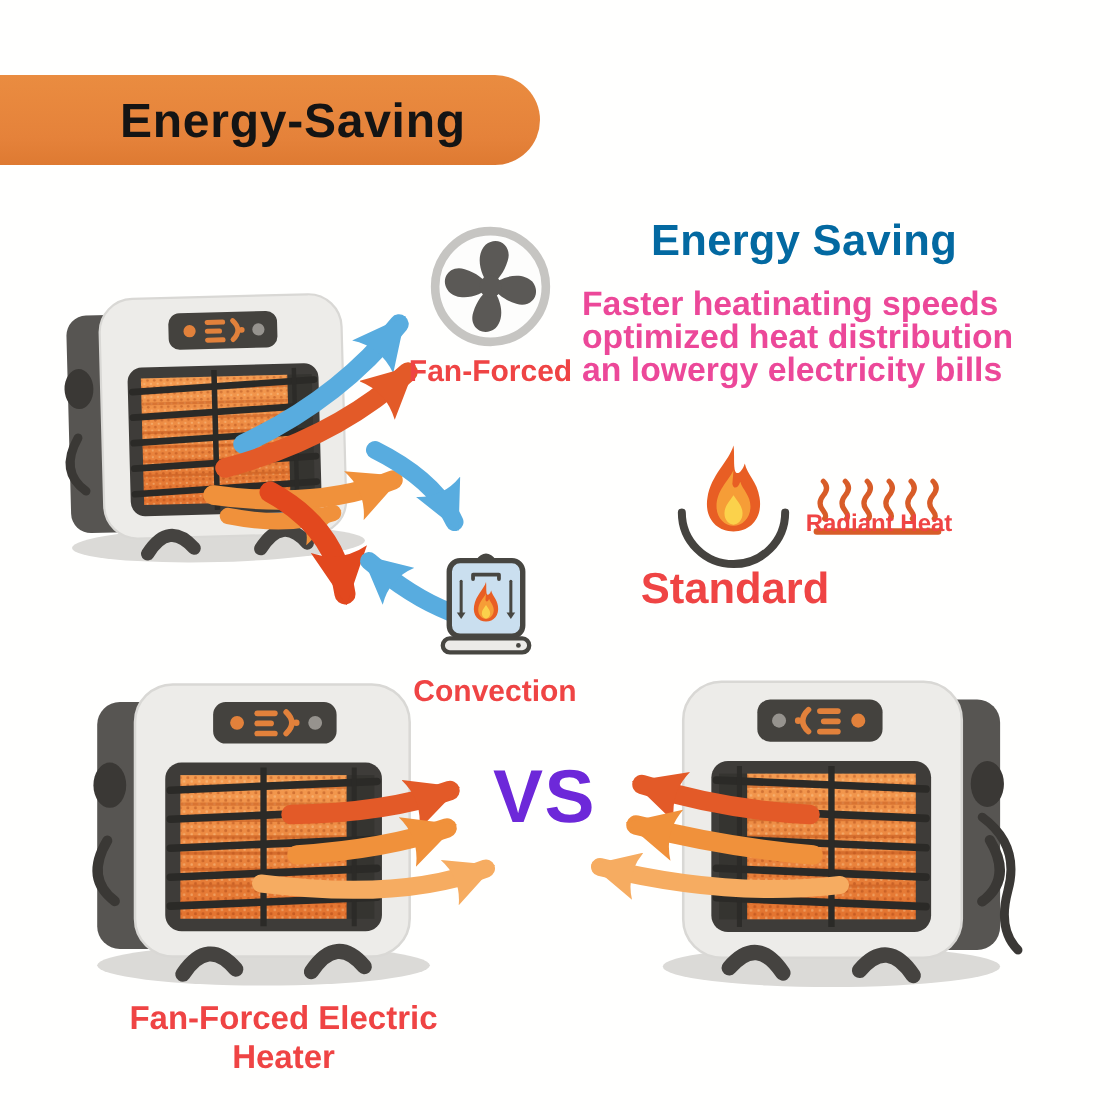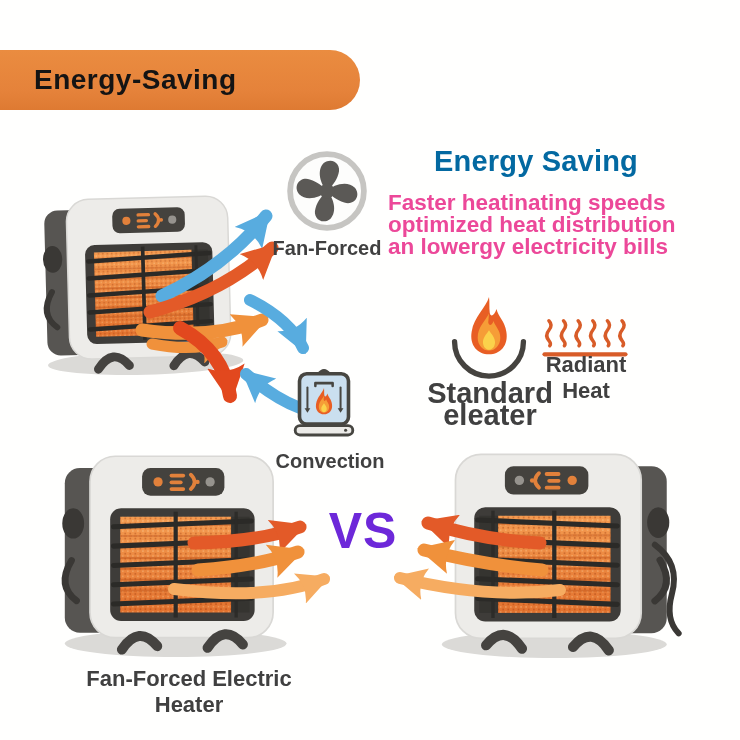--- a/index.html
+++ b/index.html
@@ -7,24 +7,24 @@
     position:relative;width:740px;height:740px;overflow:hidden;background:#FFFFFE;
     font-family:"Liberation Sans",sans-serif;color:#222;
   }
   
   .banner{
     position:absolute;left:0;top:50px;width:360px;height:60px;
     background:linear-gradient(180deg,#EA8C40 0%,#E5823A 70%,#DE7A32 100%);
     border-radius:0 30px 30px 0;display:flex;align-items:center;
   }
   .banner span{
-    padding-left:34px;font-size:28px;font-weight:800;color:#141414;letter-spacing:0.5px;
+    padding-left:80px;font-size:32px;font-weight:800;color:#141414;letter-spacing:0.5px;
   }
   
-  .lbl{position:absolute;text-align:center;color:#404040;font-weight:600;}
+  .lbl{position:absolute;text-align:center;color:#ef4444;font-weight:600;}
   .benefit-heading{
     position:absolute;left:395px;top:145px;width:282px;text-align:center;
     font-size:29px;font-weight:800;color:#0369a1;letter-spacing:0.2px;
   }
   .benefit-text{
     position:absolute;left:388px;top:192px;width:296px;text-align:left;
     font-size:22.5px;line-height:21.8px;font-weight:600;color:#ec4899;
   }
   .vs{
     position:absolute;left:322px;top:502px;width:82px;text-align:center;
@@ -174,35 +174,34 @@
     <div>optimized heat distribution</div>
     <div>an lowergy electricity bills</div>
   </div>
 
   <svg class="layer" style="left:448px;top:298px;width:82px;height:84px" viewBox="0 0 100 100">
     <path d="M8 52 A42 42 0 0 0 92 52" fill="none" stroke="#45433F" stroke-width="6.5" stroke-linecap="round"></path>
     <use href="#flame-shape" x="4" y="-8" width="92" height="92"></use>
   </svg>
   <div class="lbl" style="left:425px;top:382px;width:130px;font-size:29px;line-height:22px">
     <span style="display:block">Standard</span>
-    <span style="display:block">eleater</span>
   </div>
 
   <svg class="layer" style="left:542px;top:318px;width:86px;height:40px" viewBox="0 0 100 46">
     <g fill="none" stroke="#D85C28" stroke-width="4" stroke-linecap="round">
       <path d="M8 3 q5 5 0 11 q-5 6 0 12 q3 4 1 6"></path>
       <path d="M25 3 q5 5 0 11 q-5 6 0 12 q3 4 1 6"></path>
       <path d="M42 3 q5 5 0 11 q-5 6 0 12 q3 4 1 6"></path>
       <path d="M59 3 q5 5 0 11 q-5 6 0 12 q3 4 1 6"></path>
       <path d="M76 3 q5 5 0 11 q-5 6 0 12 q3 4 1 6"></path>
       <path d="M93 3 q5 5 0 11 q-5 6 0 12 q3 4 1 6"></path>
     </g>
     <path d="M3 42 H97" stroke="#D85C28" stroke-width="5" stroke-linecap="round"></path>
   </svg>
-  <div class="lbl" style="left:526px;top:352px;width:120px;font-size:22px">Radiant Heat</div>
+  <div class="lbl" style="left:526px;top:341px;width:120px;font-size:16px">Radiant Heat</div>
 
   <svg class="layer" style="left:288px;top:364px;width:72px;height:80px" viewBox="0 0 100 106">
     <path d="M42 12 Q50 1 58 12" fill="#FCFCFB" stroke="#474641" stroke-width="4"></path>
     <rect x="16" y="11" width="68" height="70" rx="10" fill="#CADFEF" stroke="#474641" stroke-width="5"></rect>
     <path d="M38 24 H62 M38 24 v4 M62 24 v4" fill="none" stroke="#474641" stroke-width="3.5" stroke-linecap="round"></path>
     <g fill="none" stroke="#474641" stroke-width="2.8" stroke-linecap="round">
       <path d="M27 30 V60"></path>
         <path d="M73 30 V60"></path>
     </g>
     <path d="M27 65 l-4 -6 h8 Z" fill="#474641"></path>

